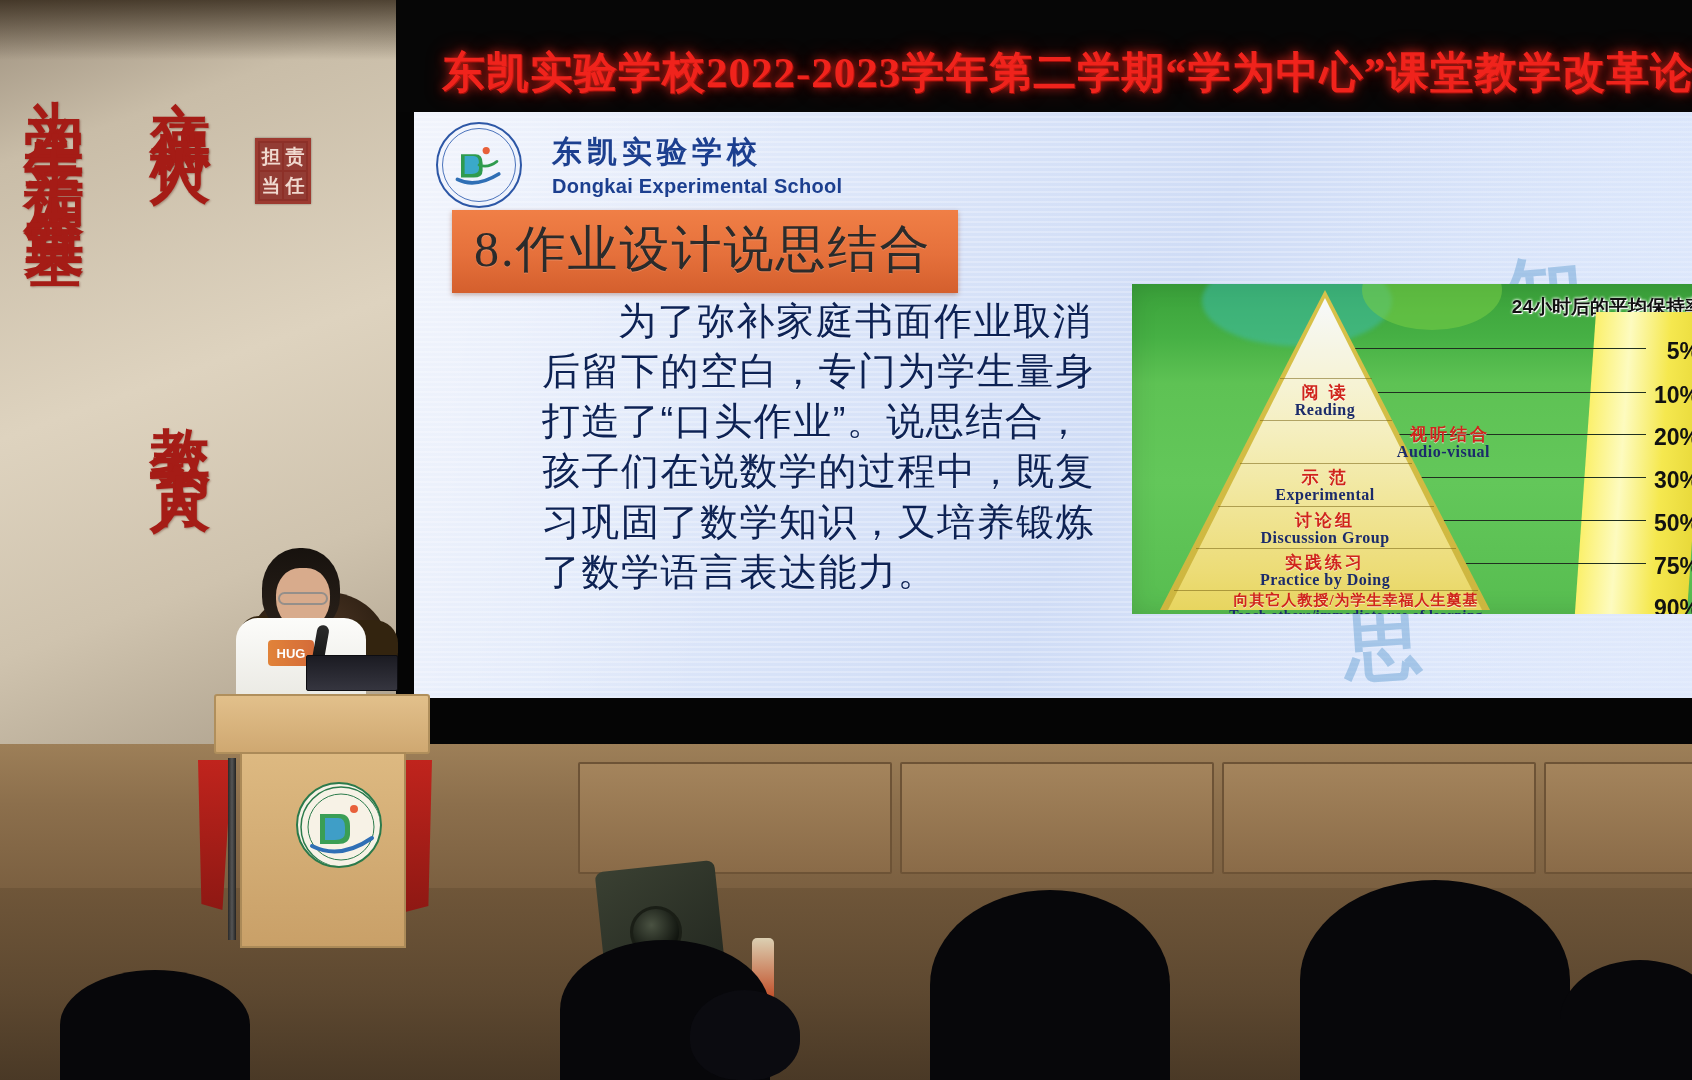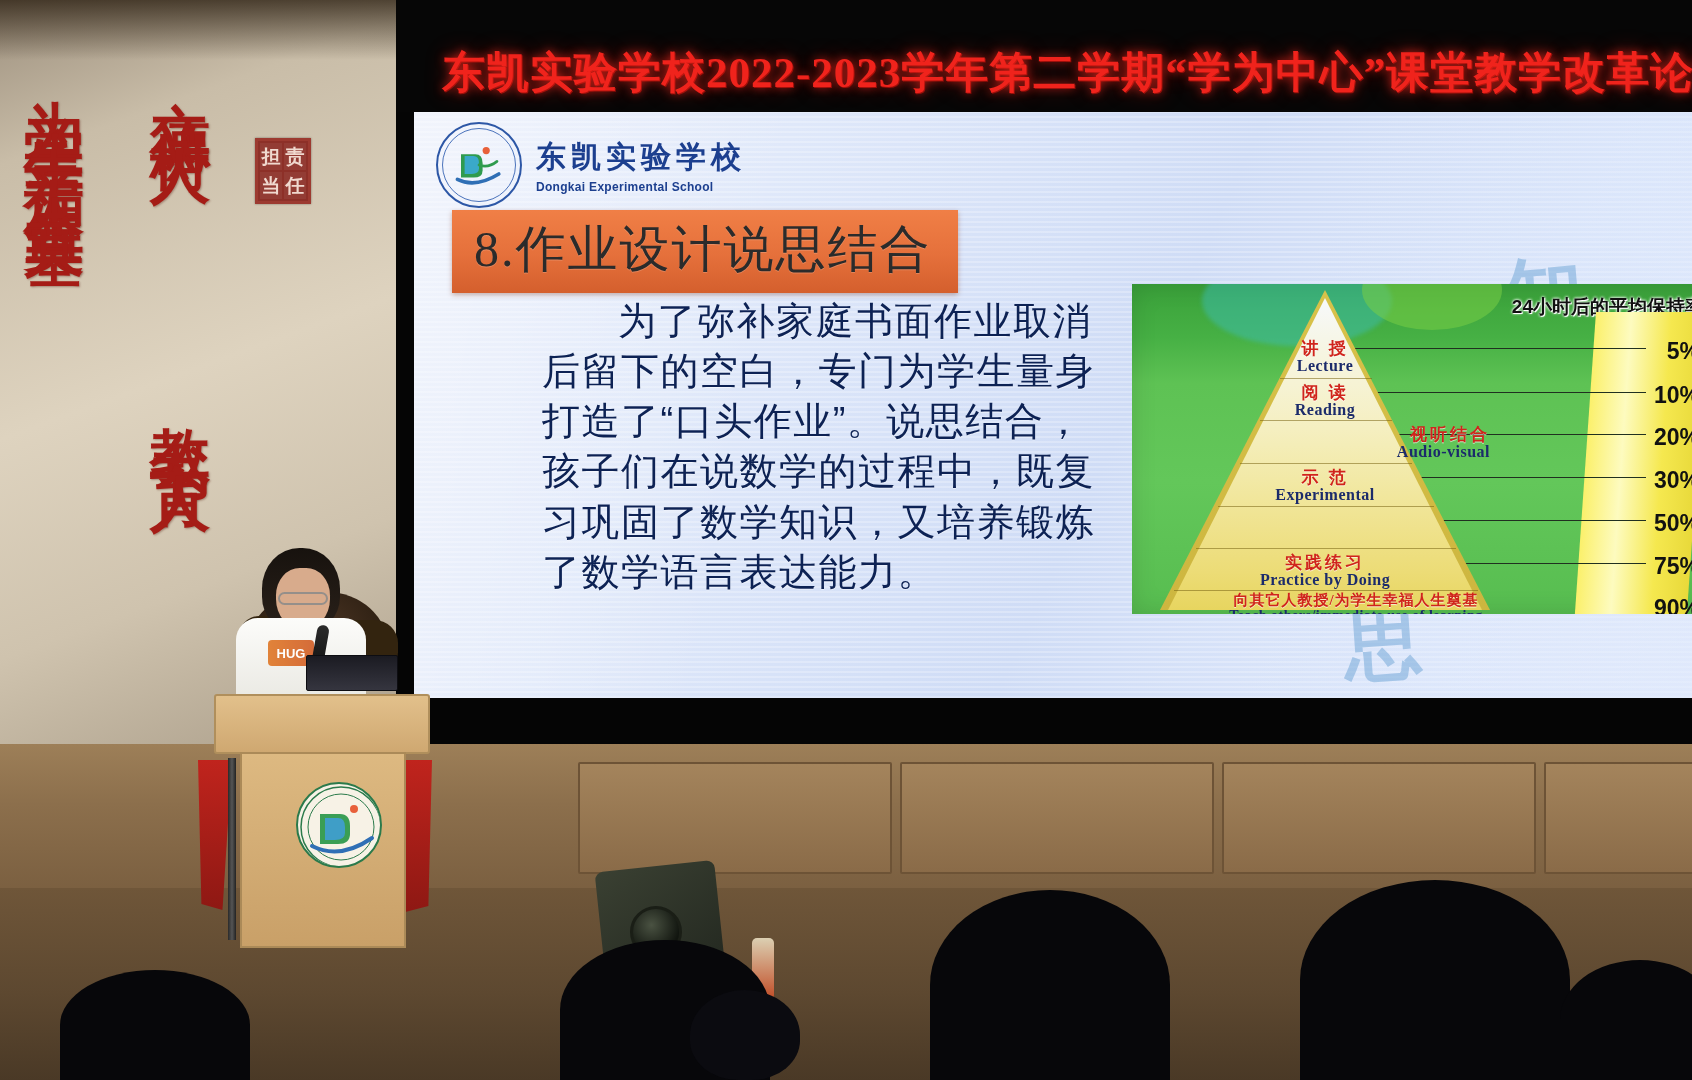--- a/index.html
+++ b/index.html
@@ -79,35 +79,35 @@
       linear-gradient(115deg, #e9eefb 0%, #dfe8fa 25%, #cfdcf6 55%, #dde7fb 80%, #e7edfd 100%);
     overflow: hidden;
   }
   .slide-sheen {
     position:absolute; left:0; top:0; width:100%; height:100%;
     background: linear-gradient(100deg, rgba(255,255,255,.38) 0%, rgba(255,255,255,0) 28%, rgba(255,255,255,0) 66%, rgba(210,225,250,.35) 100%);
     pointer-events:none;
   }
 
   
-  .logo-row { position:absolute; left: 22px; top: 10px; display:flex; align-items:center; gap:14px; }
+  .logo-row { position:absolute; left: 22px; top: 10px; display:flex; align-items:center; gap:30px; }
   .logo-mark { width: 86px; height: 86px; position: relative; }
   .logo-ring {
     position:absolute; inset:0; border-radius:50%;
     border: 2px solid #2d57a6;
   }
   .logo-ring2 { position:absolute; inset:6px; border-radius:50%; border:1px solid #4b73bb; }
   .logo-glyph { position:absolute; inset:16px; }
   .logo-text-cn {
     font-family:"Liberation Serif", serif; font-weight:bold;
     font-size: 30px; color:#1c3f8f; letter-spacing: 5px;
   }
   .logo-text-en {
     font-family:"Liberation Sans", sans-serif; font-weight:bold;
-    font-size: 12px; color:#1c3f8f; letter-spacing: .3px; margin-top:2px;
+    font-size: 20px; color:#1c3f8f; letter-spacing: .3px; margin-top:2px;
   }
 
   
   .heading-box {
     position:absolute; left: 38px; top: 98px;
     background: linear-gradient(180deg, #f07f46 0%, #e5703b 55%, #d45f2d 100%);
     padding: 6px 26px 10px 22px;
     box-shadow: 0 2px 5px rgba(120,50,20,.35);
   }
   .heading-box span {
@@ -402,36 +402,36 @@
           <div class="tri-gold"></div>
           <div class="tri-inner"></div>
 
           <div class="tri-sep" style="left:120px; top:88px;  width:92px;"></div>
           <div class="tri-sep" style="left:100px; top:130px; width:132px;"></div>
           <div class="tri-sep" style="left:80px;  top:173px; width:172px;"></div>
           <div class="tri-sep" style="left:58px;  top:216px; width:216px;"></div>
           <div class="tri-sep" style="left:36px;  top:258px; width:260px;"></div>
           <div class="tri-sep" style="left:14px;  top:300px; width:304px;"></div>
 
-          <div class="tri-row" style="top:50px;">
-            <div class="tri-cn">讲  授</div>
-            <div class="tri-en">Lecture</div>
-          </div>
           <div class="tri-row" style="top:94px;">
             <div class="tri-cn">阅  读</div>
             <div class="tri-en">Reading</div>
           </div>
           <div class="tri-row" style="top:136px;text-align:right;">
             <div class="tri-cn">视听结合</div>
             <div class="tri-en">Audio-visual</div>
           </div>
           <div class="tri-row" style="top:179px;">
             <div class="tri-cn">示    范</div>
             <div class="tri-en">Experimental</div>
           </div>
+          <div class="tri-row" style="top:222px;">
+            <div class="tri-cn">讨论组</div>
+            <div class="tri-en">Discussion Group</div>
+          </div>
           <div class="tri-row" style="top:264px;">
             <div class="tri-cn">实践练习</div>
             <div class="tri-en">Practice by Doing</div>
           </div>
           <div class="tri-row" style="top:303px; width:420px; left:-14px;">
             <div class="tri-cn" style="font-size:15px; letter-spacing:1px;">向其它人教授/为学生幸福人生奠基</div>
             <div class="tri-en" style="font-size:14px;">Teach others/immediate use of learning</div>
           </div>
         </div>
 

